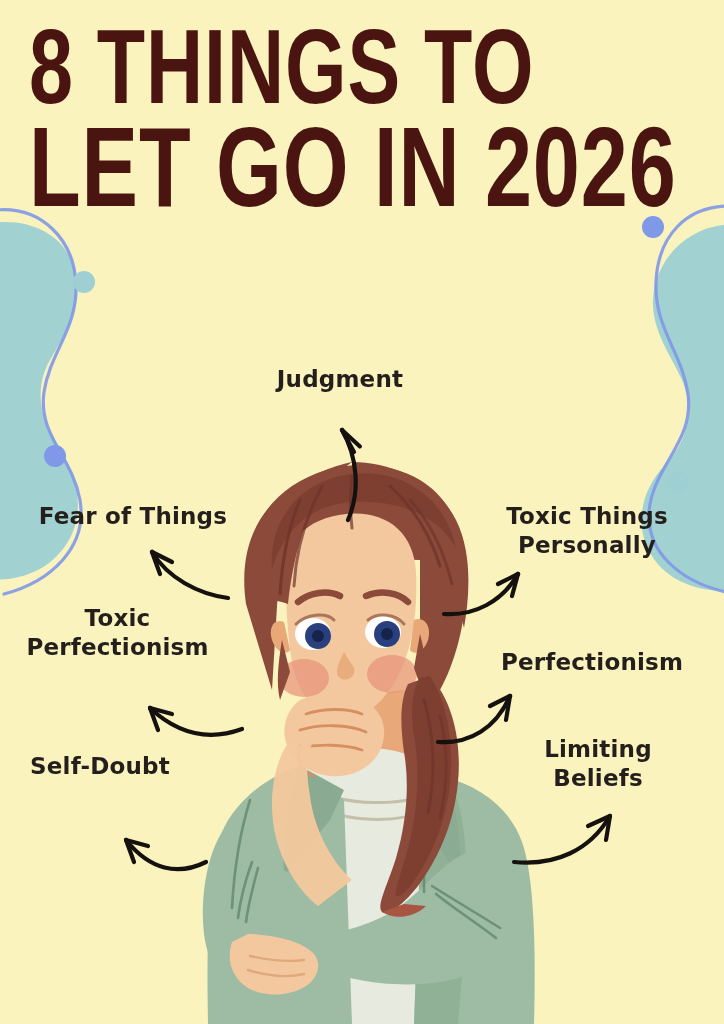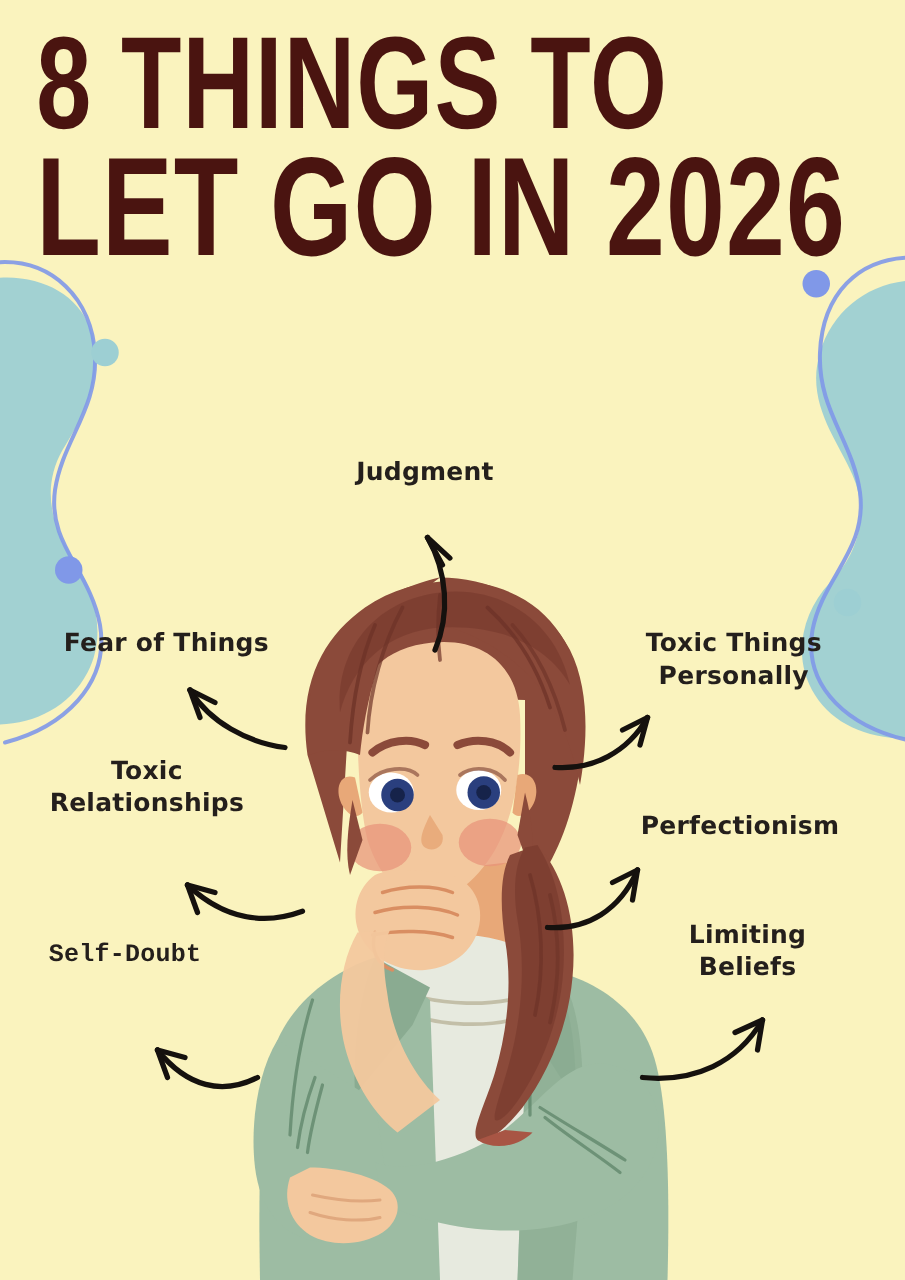--- a/index.html
+++ b/index.html
@@ -50,32 +50,32 @@
     font-size: 92px;
     margin-top: 14px;
   }
 
   
   .label {
     position: absolute;
     color: #241f1c;
     font-family: "DejaVu Sans", sans-serif;
     font-weight: 700;
-    font-size: 20px;
+    font-size: 23px;
     line-height: 1.28;
     letter-spacing: 0.2px;
     z-index: 7;
     white-space: pre-line;
   }
   .label.center  { text-align: center; }
 
   #label-judgment          { left:232px; top:365px; width:216px; }
   #label-fear-of-failure   { left: 18px; top:502px; width:230px; }
   #label-toxic-relationships { left: 10px; top:604px; width:215px; }
-  #label-self-doubt        { left:  6px; top:752px; width:188px;font-family:Liberation Mono, monospace; }
+  #label-self-doubt        { left:  6px; top:752px; width:188px; }
   #label-taking-personally { left:472px; top:502px; width:230px; }
   #label-perfectionism     { left:480px; top:648px; width:224px; }
   #label-limiting-beliefs  { left:492px; top:735px; width:212px; }
 
   
   .art-layer {
     position: absolute;
     inset: 0;
     width: 724px;
     height: 1024px;
@@ -272,21 +272,21 @@
       <path d="M610 816 L 588 826"></path>
       <path d="M610 816 L 606 840"></path>
     </g>
   </svg>
 
   <div class="label center" id="label-judgment">Judgment</div>
 
   <div class="label center" id="label-fear-of-failure">Fear of Things</div>
 
   <div class="label center" id="label-toxic-relationships">Toxic
-Relationships</div>
+Perfectionism</div>
 
   <div class="label center" id="label-self-doubt">Self-Doubt</div>
 
   <div class="label center" id="label-taking-personally">Toxic Things
 Personally</div>
 
   <div class="label center" id="label-perfectionism">Perfectionism</div>
 
   <div class="label center" id="label-limiting-beliefs">Limiting
 Beliefs</div>

